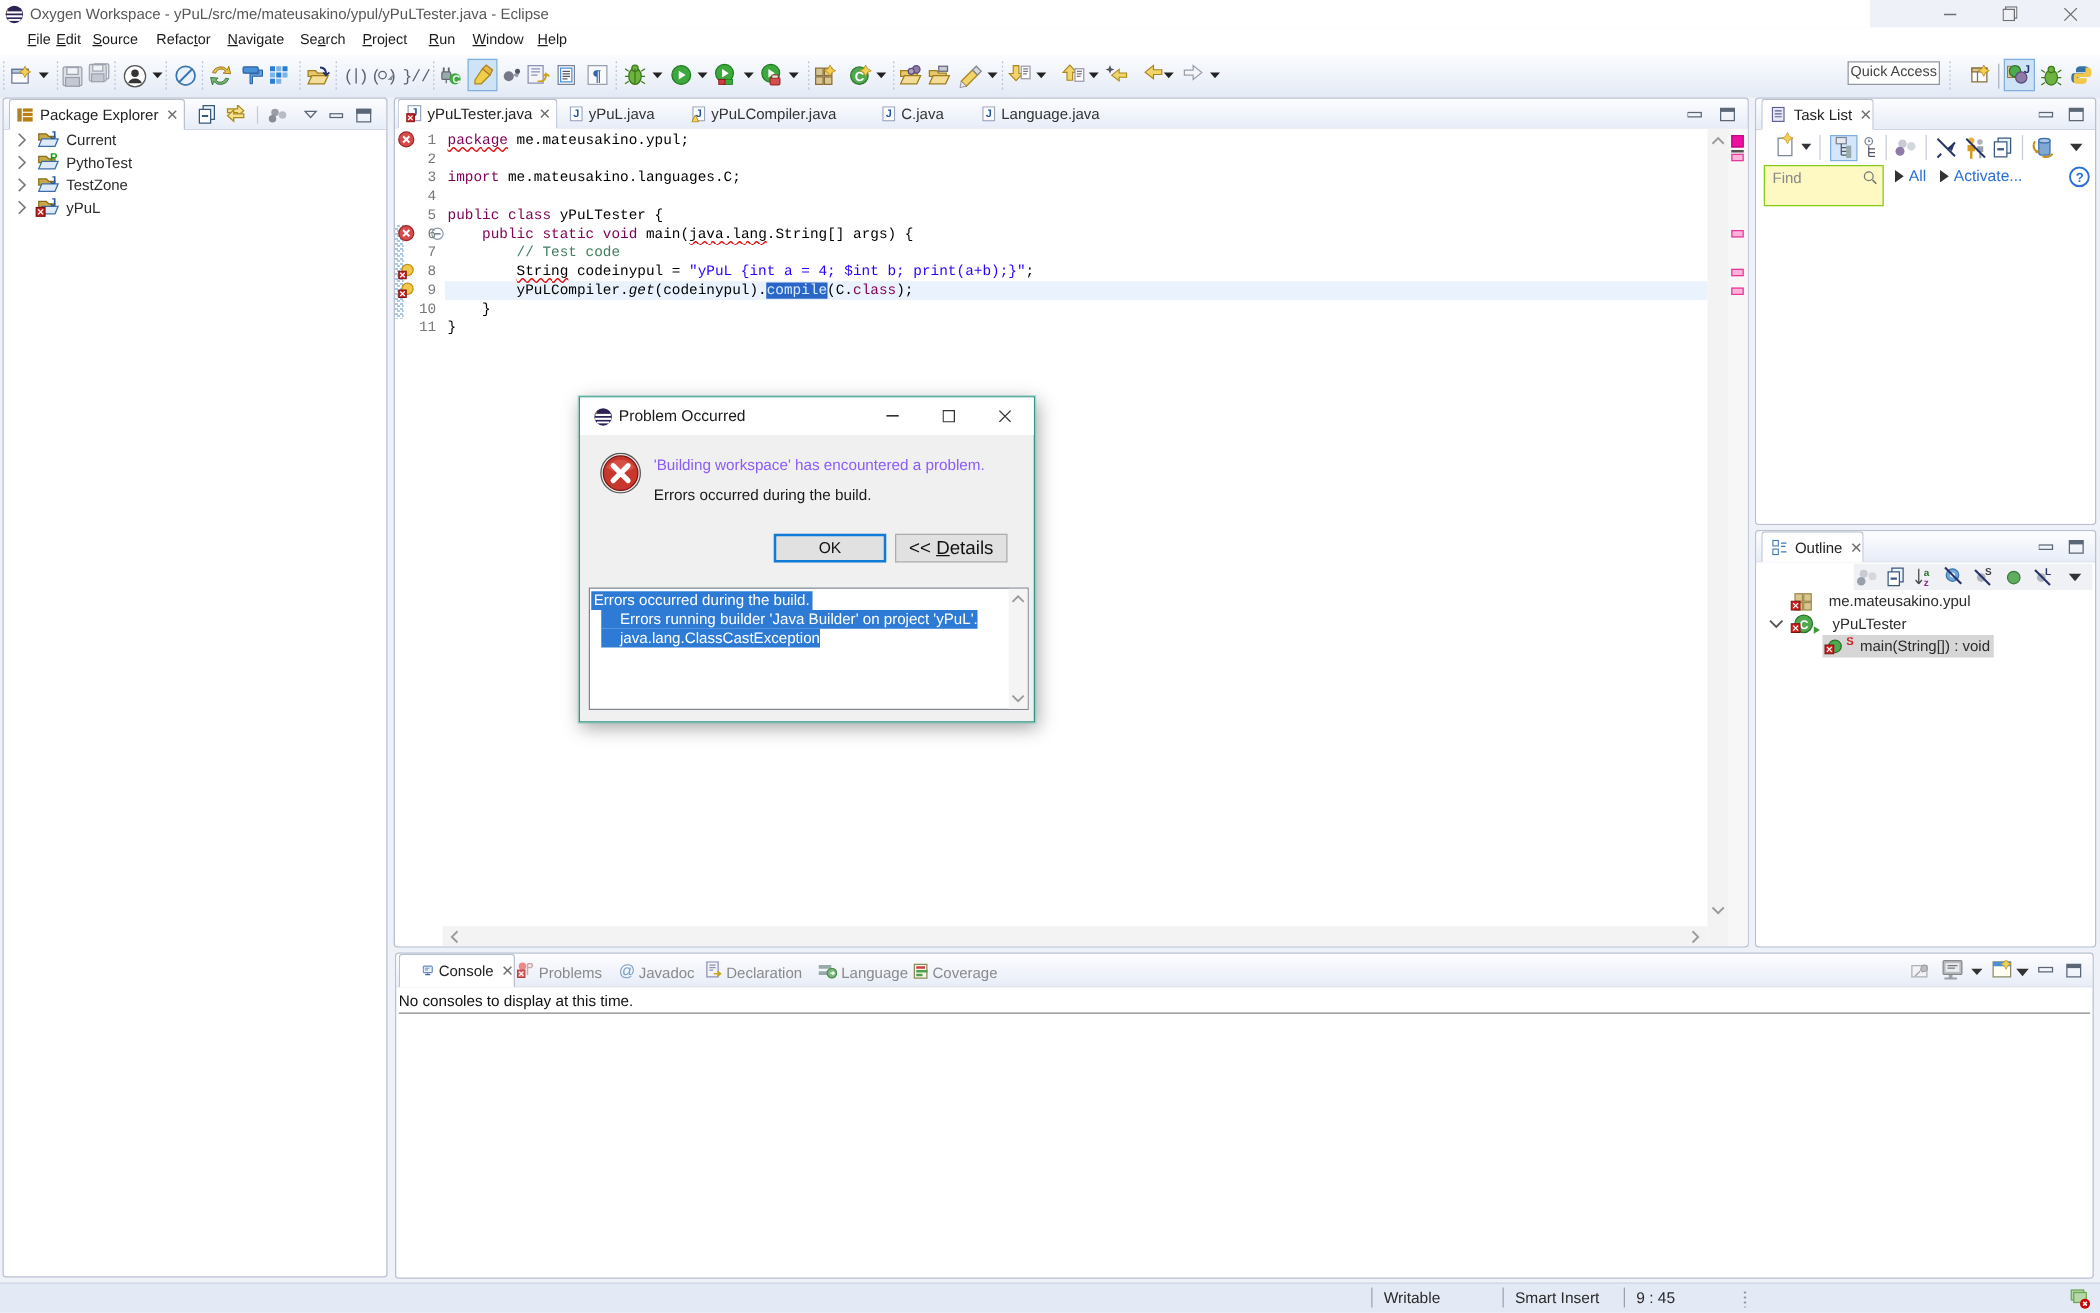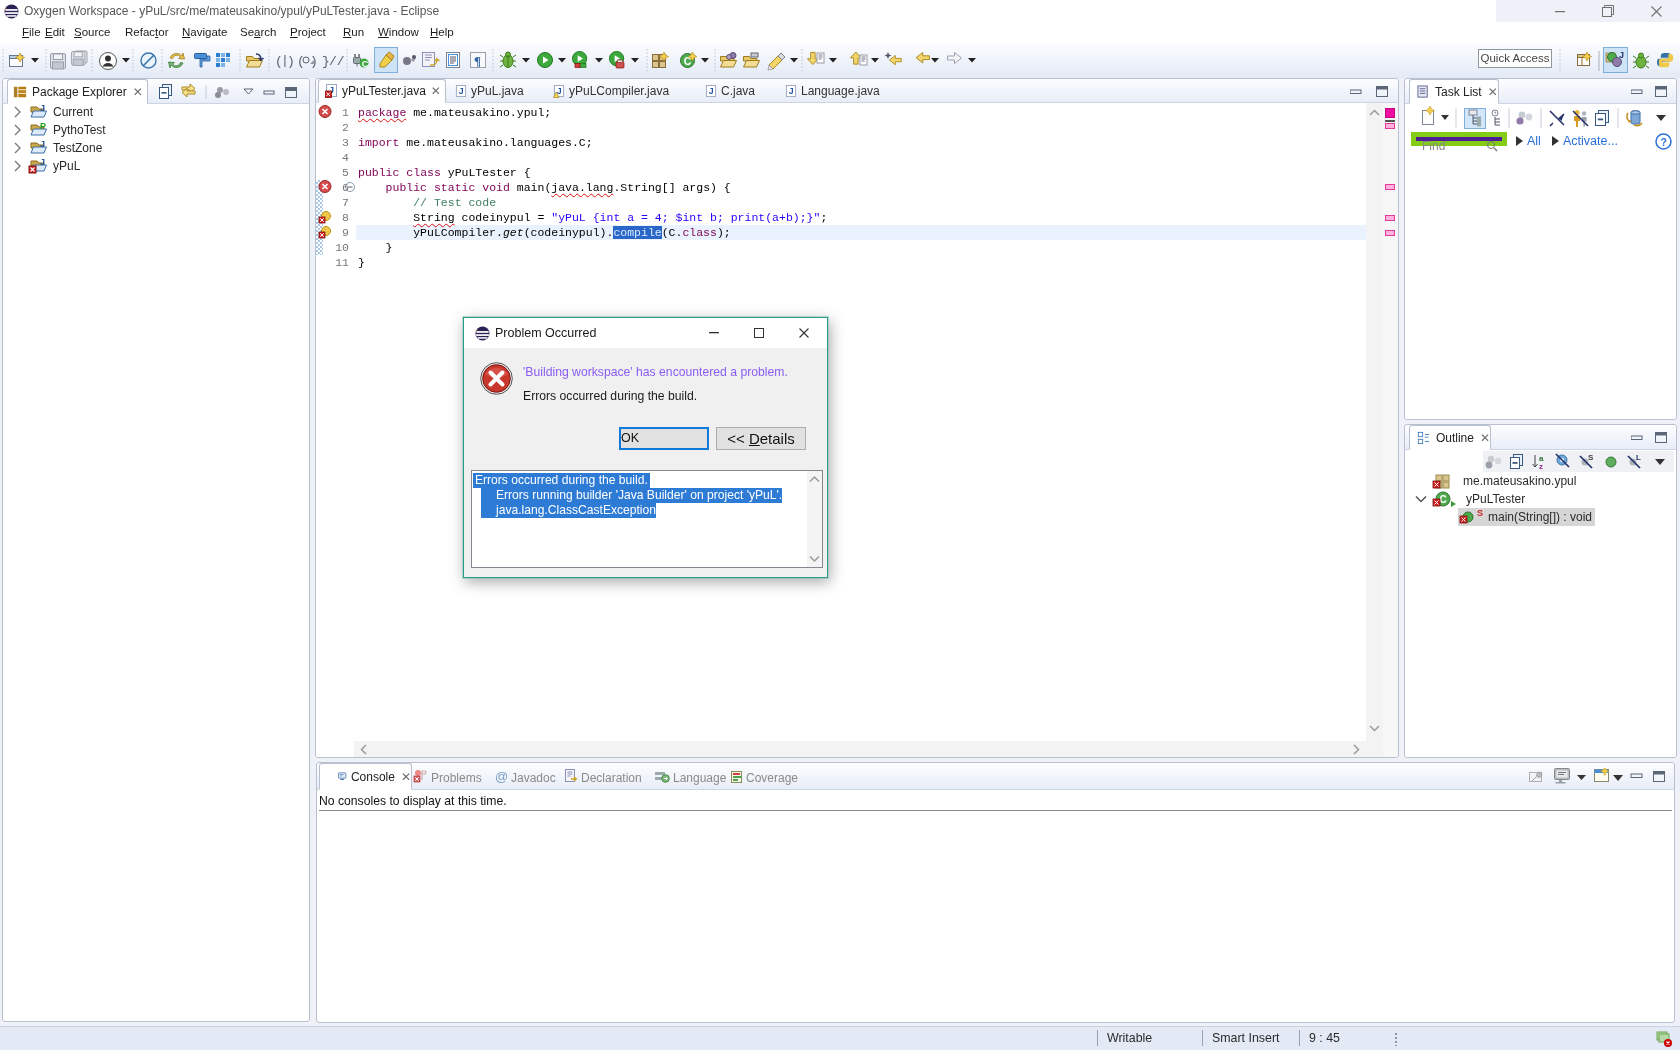--- a/index.html
+++ b/index.html
@@ -590,21 +590,21 @@
         </g>
       <line x1="213" y1="3" x2="213" y2="23" stroke="#c7cdd8"></line>
       <g transform="translate(221,4)">
           <rect x="5" y="2" width="9" height="13" rx="2" fill="#7fa8d7" stroke="#3e6ea8"></rect>
           <ellipse cx="9.5" cy="3.5" rx="4.5" ry="1.8" fill="#a8c6e8" stroke="#3e6ea8"></ellipse>
           <path d="M2 4 q-3 5 2 9 l-1.5 -0.5 m1.5 0.5 l0.3 -1.8" stroke="#c09020" stroke-width="1.6" fill="none"></path>
           <path d="M8 16 q5 2 8 -2" stroke="#c09020" stroke-width="1.6" fill="none"></path>
         </g>
       <path d="M251 10 h10 l-5 6 z" fill="#333"></path>
     </svg>
-    <div class="abs" style="left:6px;top:27px;width:96px;height:14px;border:5px solid #84cc16;background:#4c1d95">
+    <div class="abs" style="left:6px;top:27px;width:96px;height:33px;border:1px solid #84cc16;background:#fef9c3">
       <span style="position:absolute;left:6px;top:2px;font-size:12px;color:#888">Find</span>
       <svg style="position:absolute;right:4px;top:3px" width="12" height="12" viewBox="0 0 12 12">
           <circle cx="5" cy="5" r="3.5" fill="none" stroke="#777"></circle>
           <line x1="8" y1="8" x2="11" y2="11" stroke="#777" stroke-width="1.4"></line>
         </svg>
     </div>
     <svg class="abs" style="left:110px;top:31px" width="10" height="10">
         <path d="M1 0 l7 5 l-7 5 z" fill="#333"></path>
       </svg>
     <div class="abs" style="left:122px;top:29px;font-size:12.5px;color:#2a6fd6">All</div>
@@ -821,21 +821,21 @@
   </div>
   <svg class="abs" style="left:16px;top:44px" width="33" height="33" viewBox="0 0 33 33">
     <circle cx="16.5" cy="16.5" r="15.8" fill="#e8e8e8" stroke="#555"></circle>
     <circle cx="16.5" cy="16.5" r="13.8" fill="#c8372c"></circle>
     <circle cx="16.5" cy="16.5" r="13.8" fill="none" stroke="#7d1414"></circle>
     <path d="M5 12 a13.8 13.8 0 0 1 23 0 q-6 4 -11.5 4 t-11.5 -4 z" fill="#d9554a" opacity="0.85"></path>
     <path d="M10.5 10.5 L22.5 22.5 M22.5 10.5 L10.5 22.5" stroke="#fff" stroke-width="4" stroke-linecap="round"></path>
   </svg>
   <div class="abs" style="left:59px;top:47px;font-size:12.2px;color:#8b5cf6">'Building workspace' has encountered a problem.</div>
   <div class="abs" style="left:59px;top:71px;font-size:12.2px;color:#1a1a1a">Errors occurred during the build.</div>
-  <div class="abs" style="left:155px;top:109px;width:90px;height:23px;background:#e1e1e1;border:2px solid #0f7ad8;font-size:12.5px;color:#111;line-height:19px">OK</div>
+  <div class="abs" style="left:155px;top:109px;width:90px;height:23px;background:#e1e1e1;border:2px solid #0f7ad8;font-size:12.5px;color:#111;text-align:center;line-height:19px">OK</div>
   <div class="abs" style="left:252px;top:109px;width:90px;height:23px;background:#e1e1e1;border:1px solid #adadad;font-size:15px;color:#111;text-align:center;line-height:21px">&lt;&lt; <span class="u">D</span>etails</div>
   <div class="abs" style="left:7px;top:152px;width:352px;height:98px;background:#fff;border:1px solid #828790;font-size:12.1px">
     <div class="abs" style="left:1px;top:2px;height:15px;background:#2e7bd6;color:#fff;padding:0 2px;line-height:15px;white-space:pre">Errors occurred during the build.</div>
     <div class="abs" style="left:9px;top:17px;height:15px;background:#2e7bd6;color:#fff;line-height:15px;white-space:pre;padding-left:15px">Errors running builder 'Java Builder' on project 'yPuL'.</div>
     <div class="abs" style="left:9px;top:32px;height:15px;background:#2e7bd6;color:#fff;line-height:15px;white-space:pre;padding-left:15px">java.lang.ClassCastException</div>
     <div class="abs" style="left:335px;top:0;width:15px;height:96px;background:#f4f4f4">
       <svg class="abs" style="left:2px;top:4px" width="11" height="8">
           <path d="M1 6.5 l4.5 -4.5 l4.5 4.5" fill="none" stroke="#9a9a9a" stroke-width="1.5"></path>
         </svg>
       <svg class="abs" style="left:2px;top:84px" width="11" height="8">

